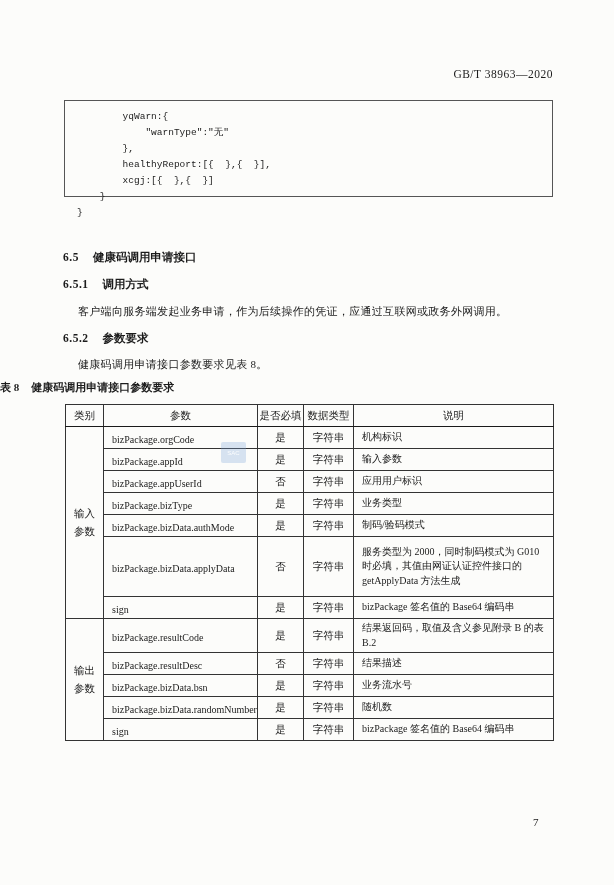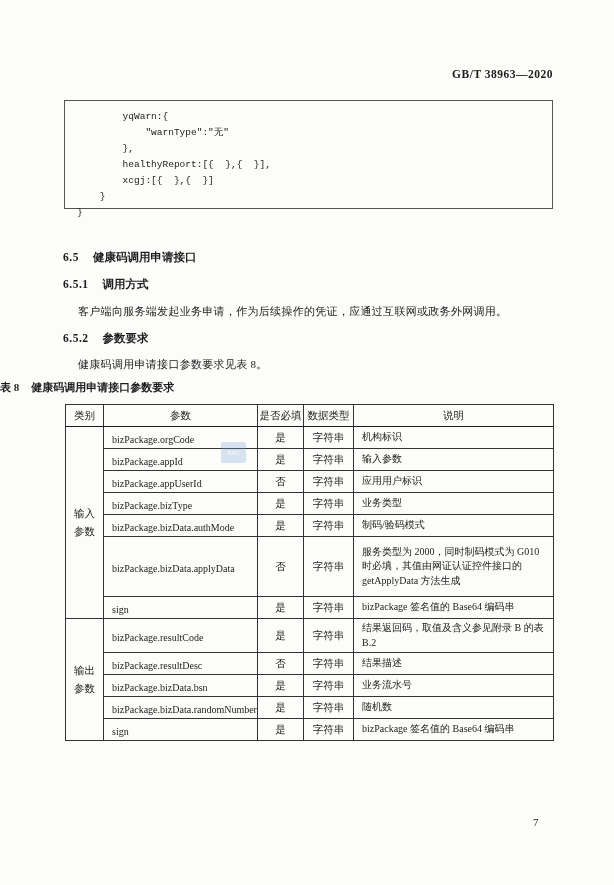--- a/index.html
+++ b/index.html
@@ -8,25 +8,25 @@
     position:relative;
     width:614px; height:885px;
     margin:0 auto;
     background:#fcfcfa;
     font-family:"Liberation Serif","DejaVu Serif",serif;
     color:#1c1c1c;
     overflow:hidden;
   }
   .doc-code {
     position:absolute; top:68px; right:61px;
-    font-size:11.5px; font-weight:bold; letter-spacing:.5px;
+    font-size:11.5px; font-weight:normal; letter-spacing:.5px;
   }
   .code-box {
     position:absolute; top:100px; left:64px;
-    width:489px; height:109px;
+    width:489px; height:97px;
     border:1px solid #555;
     background:#fcfcfa;
   }
   .code-box pre {
     font-family:"Liberation Mono","DejaVu Sans Mono",monospace;
     font-size:9.5px; line-height:16px;
     padding:8px 0 0 12px;
     white-space:pre;
     color:#222;
   }

